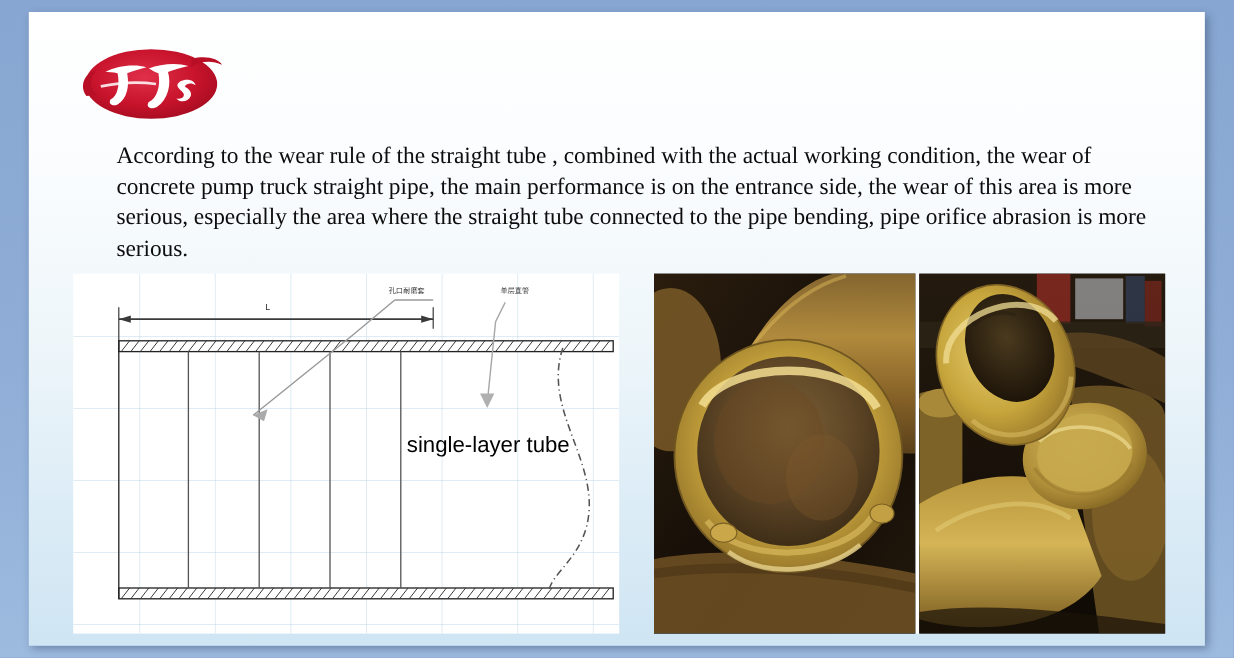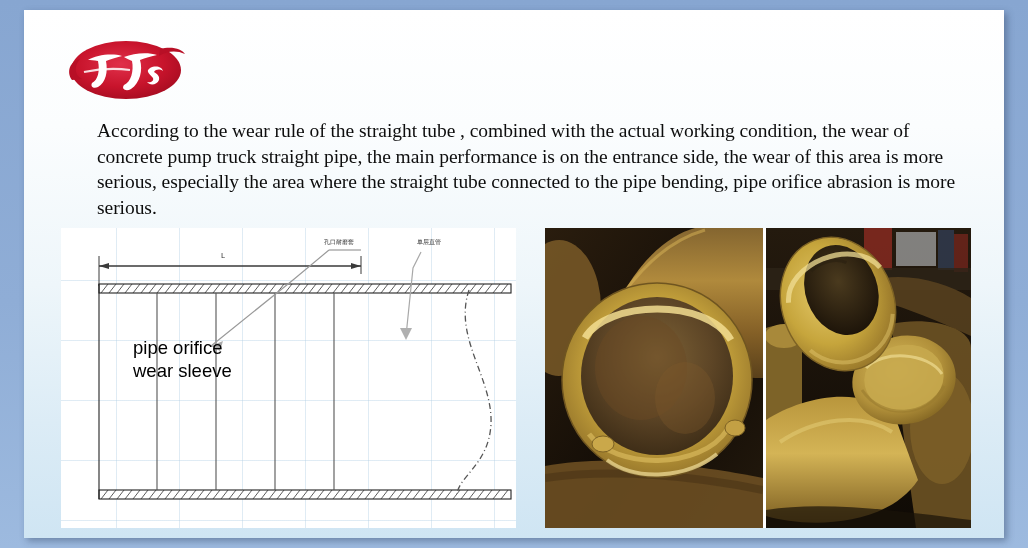--- a/index.html
+++ b/index.html
@@ -245,22 +245,21 @@
           </g>
           <polygon points="345,112 339,100 351,100" fill="#b0b0b0"></polygon>
 
           <path d="M408,62 C392,110 432,150 430,196 C428,236 398,248 396,266" stroke="#555" stroke-width="1.3" fill="none" stroke-dasharray="6 3 1 3"></path>
         </svg>
 
         <div class="cjk" style="left:263px;top:10px;">孔口耐磨套</div>
         <div class="cjk" style="left:356px;top:10px;">单层直管</div>
         <div class="cjk" style="left:160px;top:24px;font-size:7px;">L</div>
 
-        <div class="dlabel a">pipe orifice
-wear sleeve</div>
+        <div class="dlabel b">single-layer tube</div>
       </div>
 
       <div class="photo p1">
         <svg width="218" height="300" viewBox="0 0 218 300">
           <defs>
             <linearGradient id="bg1" x1="0" y1="0" x2="1" y2="1">
               <stop offset="0%" stop-color="#2a1d0e"></stop>
               <stop offset="60%" stop-color="#120c06"></stop>
               <stop offset="100%" stop-color="#241a0d"></stop>
             </linearGradient>

